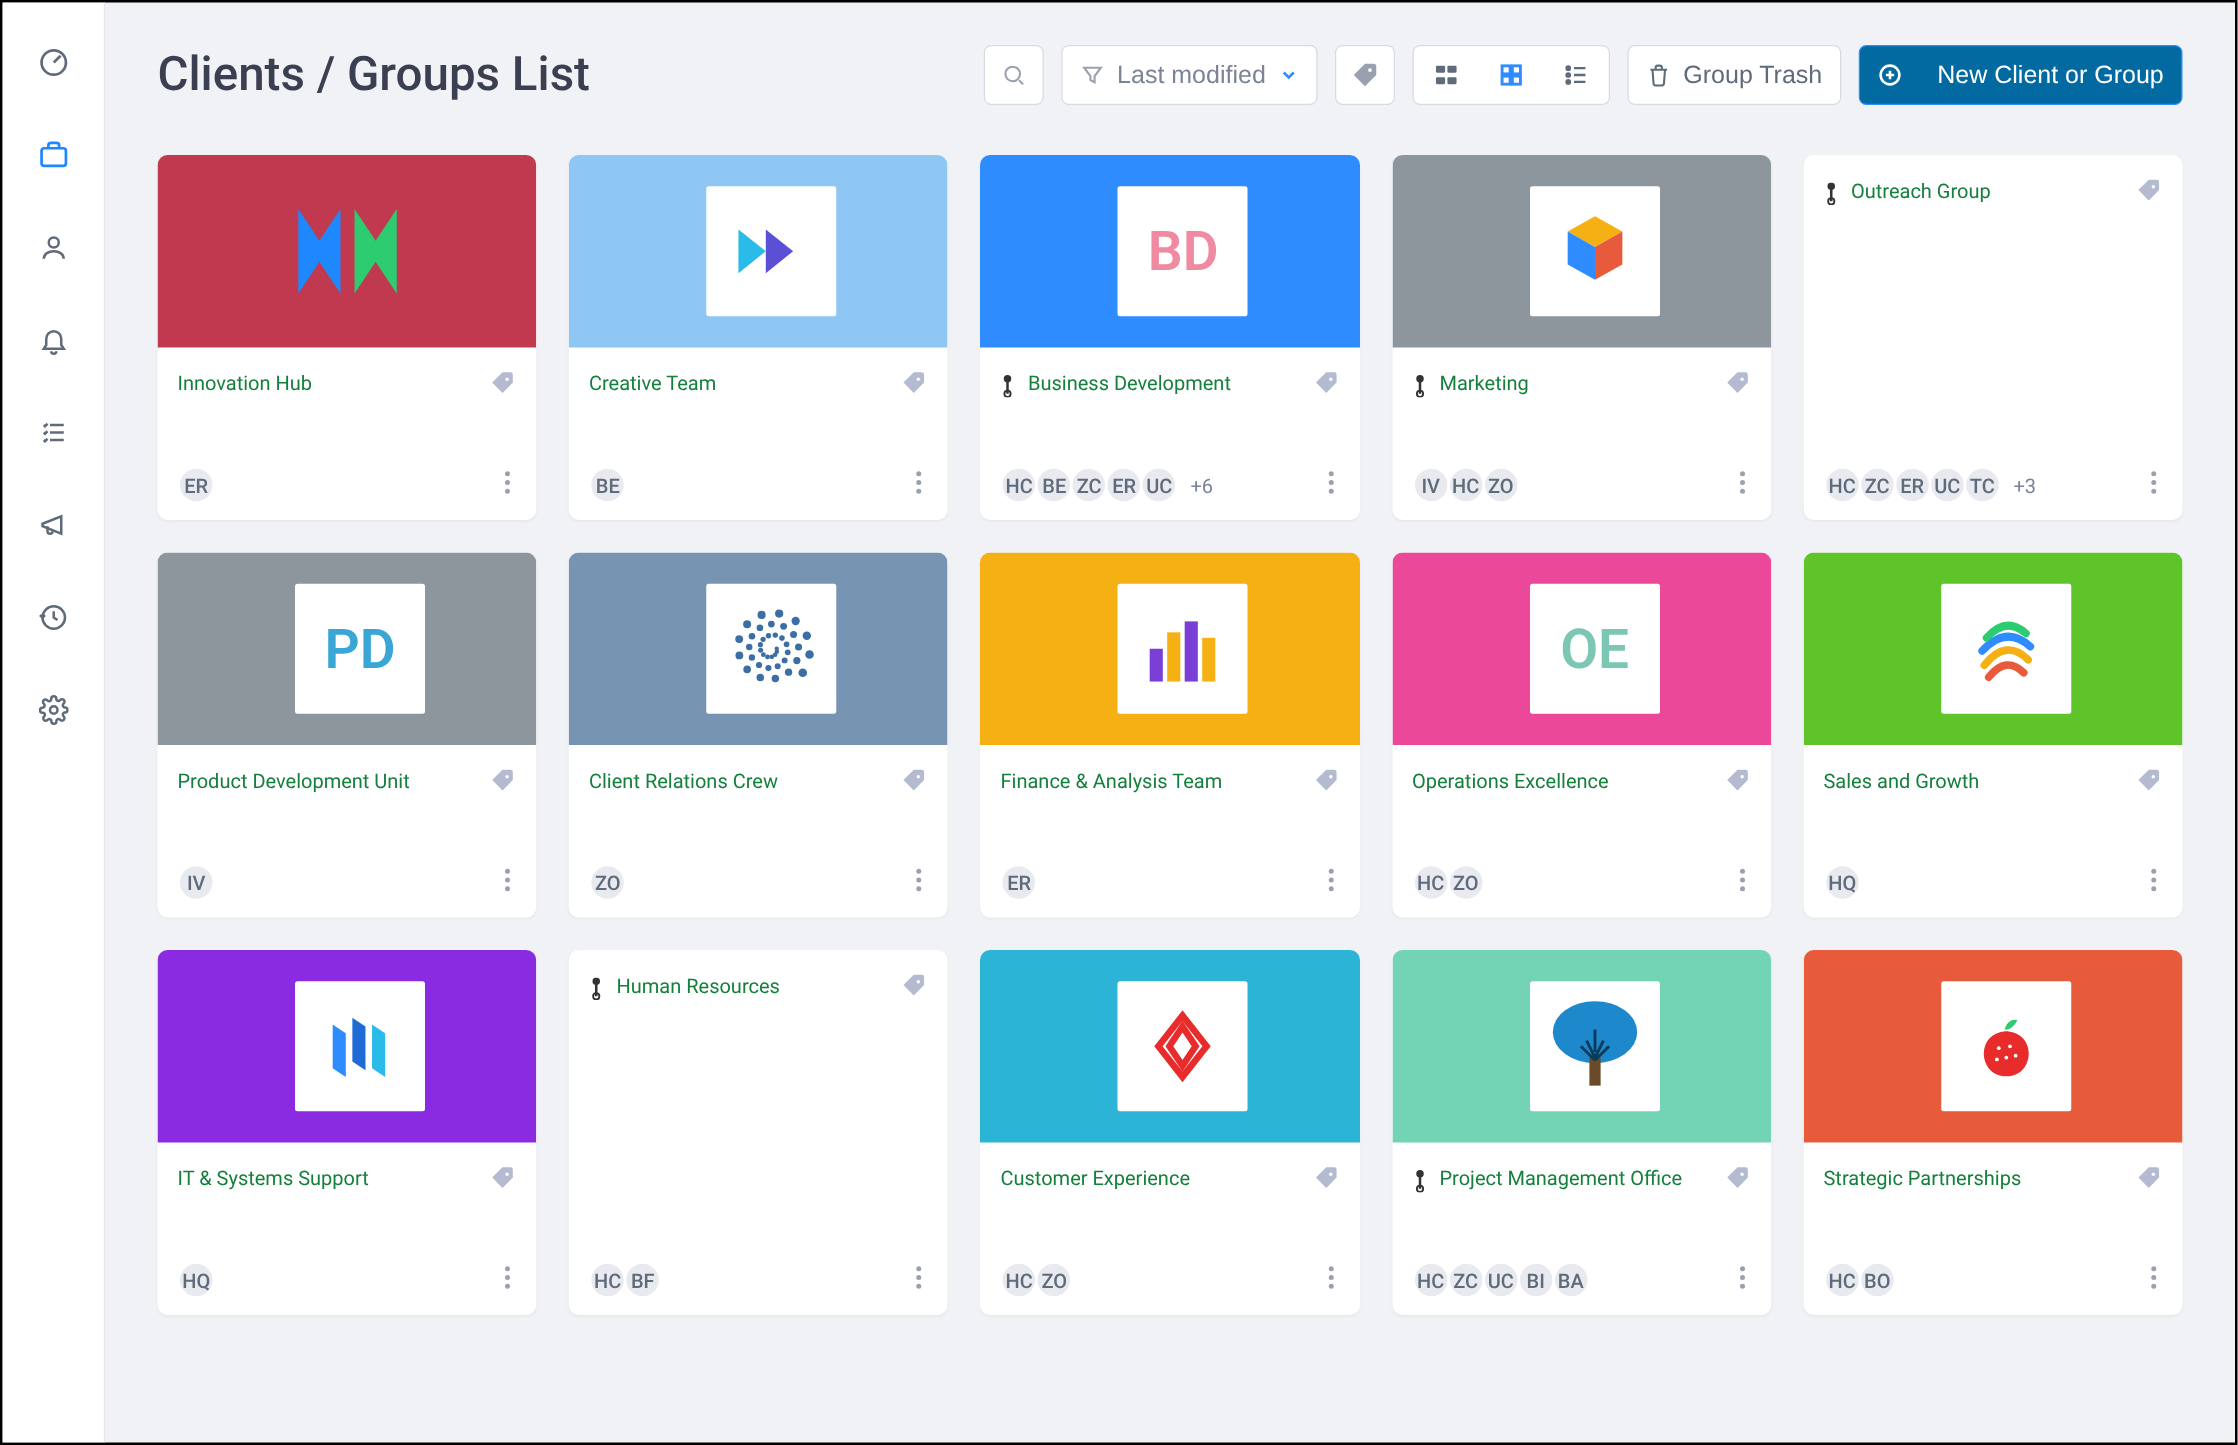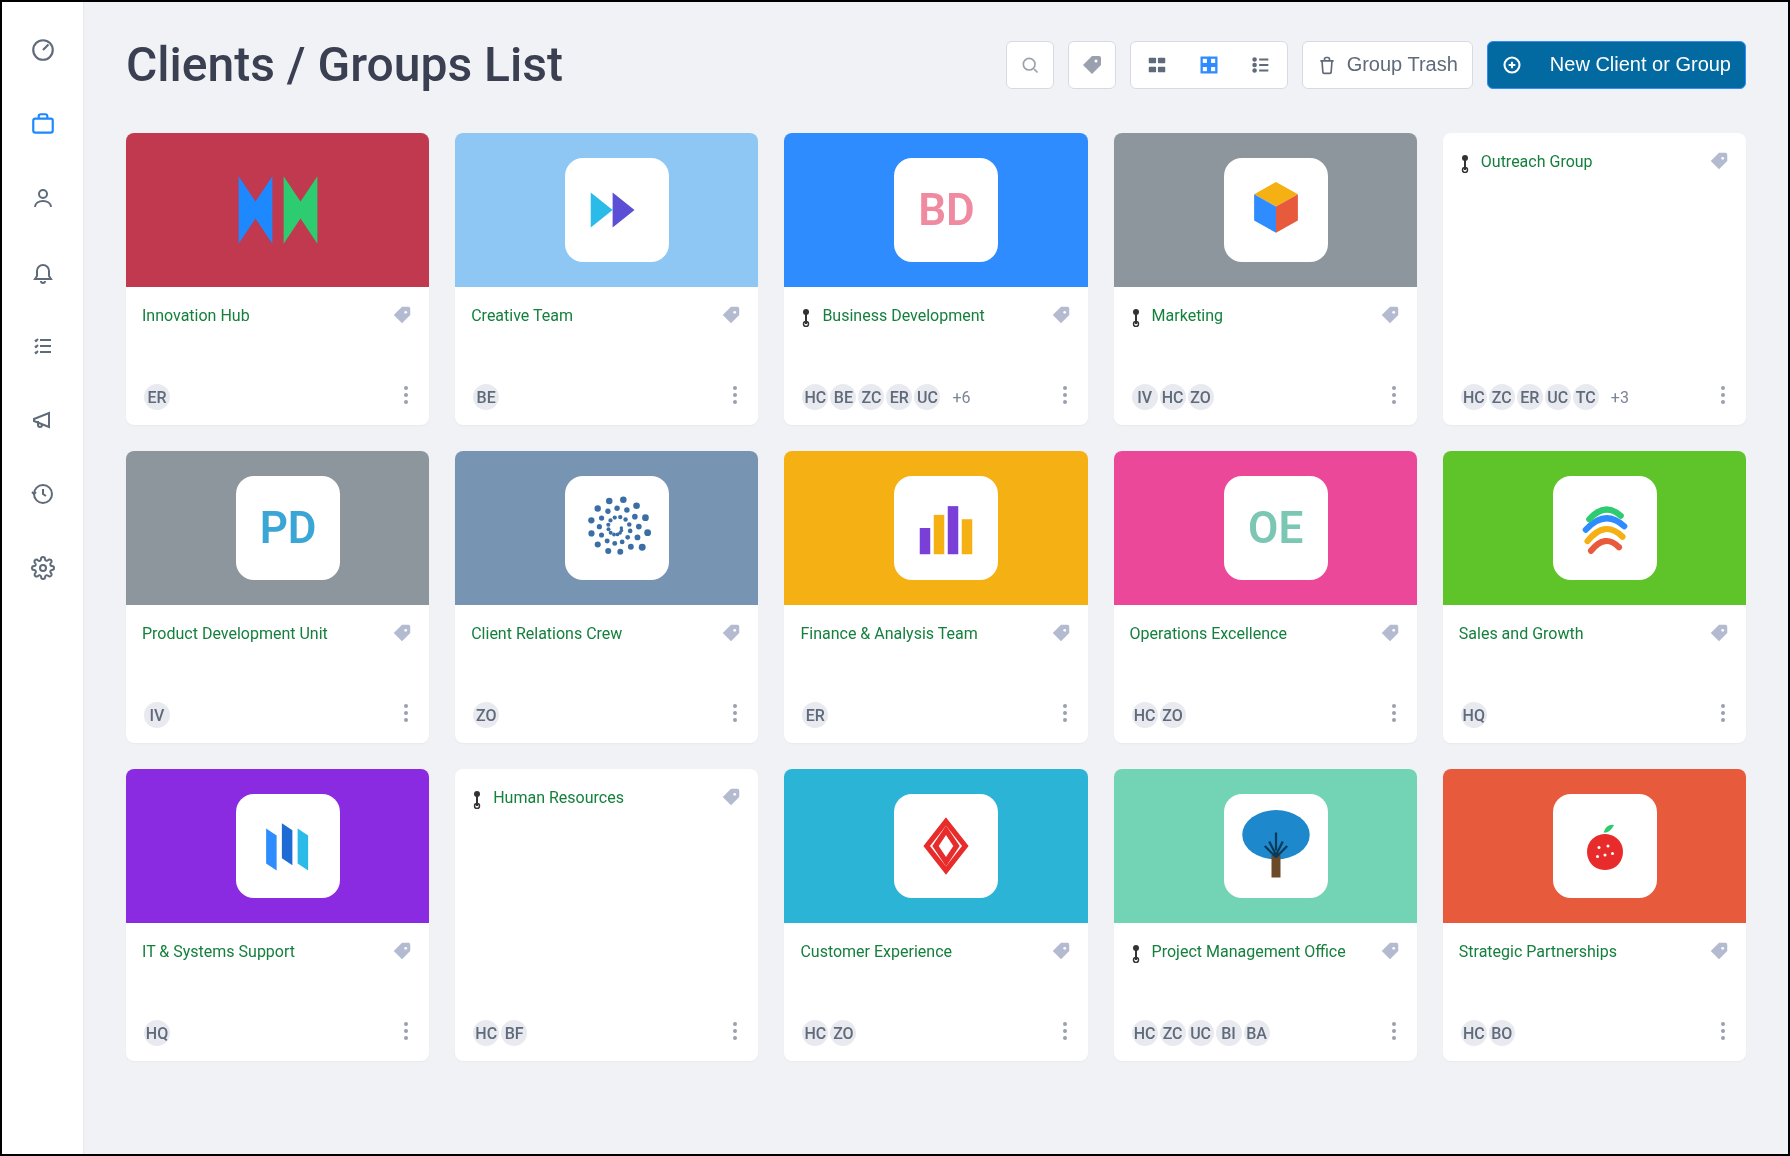--- a/index.html
+++ b/index.html
@@ -35,21 +35,21 @@
     padding: 34px 42px 0 42px;
     overflow: auto;
   }
   .topbar {
     display: flex;
     align-items: center;
     gap: 14px;
     margin-bottom: 40px;
   }
   .page-title {
-    font-size: 48px;
+    font-size: 38px;
     font-weight: 500;
     color: #3a3f51;
     flex: 0 0 auto;
     margin-right: auto;
   }
   .btn {
     height: 48px;
     border: 1px solid #d6dbe3;
     background: #fff;
     border-radius: 6px;
@@ -101,21 +101,21 @@
   }
   .card-hero {
     height: 154px;
     display: flex;
     align-items: center;
     justify-content: center;
   }
   .card-logo {
     width: 104px; height: 104px;
     background: #fff;
-    border-radius: 18px;
+    border-radius: 2px;
     display: flex; align-items:center; justify-content:center;
     font-size: 44px;
     font-weight: 600;
     margin-left: 21px;
   }
   .card-body {
     padding: 18px 16px 12px 16px;
     flex: 1;
     display: flex;
     flex-direction: column;
@@ -222,20 +222,29 @@
     <div class="topbar">
       <h1 class="page-title">Clients / Groups List</h1>
 
       <button class="btn icon-only">
         <svg width="20" height="20" viewBox="0 0 24 24" fill="none" stroke="#9aa0ae" stroke-width="2">
             <circle cx="11" cy="11" r="7"></circle>
             <path d="M21 21l-4-4"></path>
           </svg>
       </button>
 
+      <button class="btn filter-btn">
+        <svg width="20" height="20" viewBox="0 0 24 24" fill="none" stroke="#9aa0ae" stroke-width="2">
+            <path d="M4 5h16l-6 8v6l-4-2v-4L4 5z"></path>
+          </svg>
+        <span class="label">Last modified</span>
+        <svg width="16" height="16" viewBox="0 0 24 24" fill="none" stroke="currentColor" stroke-width="3">
+            <path d="M6 9l6 6 6-6"></path>
+          </svg>
+      </button>
 
       <button class="btn icon-only">
         <svg width="24" height="24" viewBox="0 0 24 24" fill="#9aa0ae">
             <path d="M21 12l-9 9-9-9 9-9h7a2 2 0 012 2v7z"></path>
             <circle cx="16" cy="8" r="1.5" fill="#fff"></circle>
           </svg>
       </button>
 
       <div class="view-toggle">
         <div class="seg">

